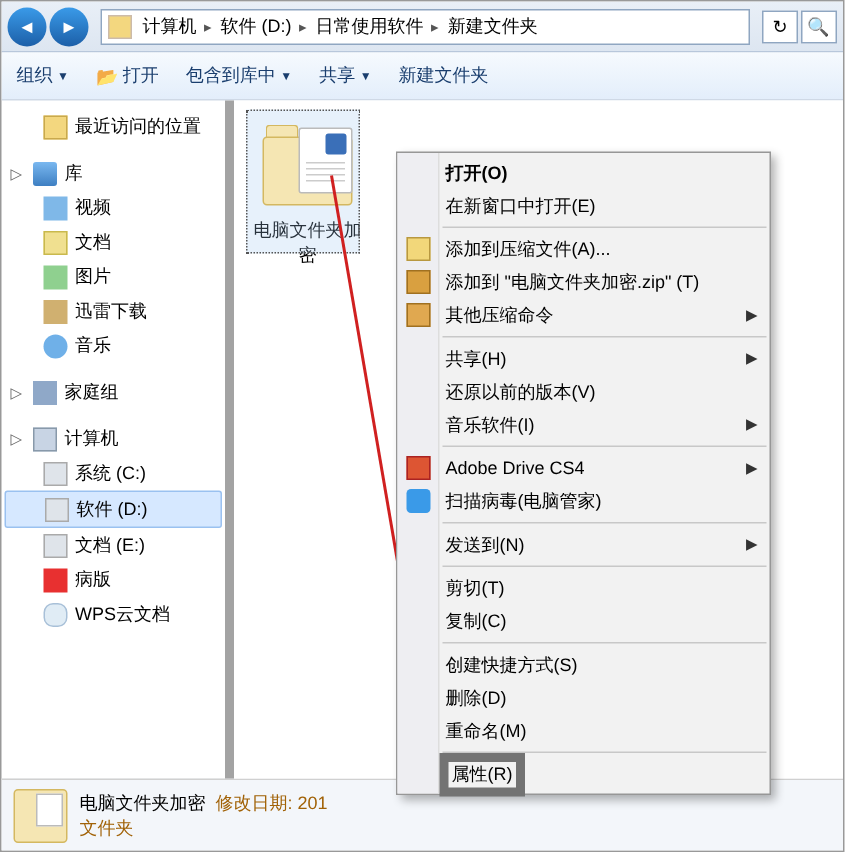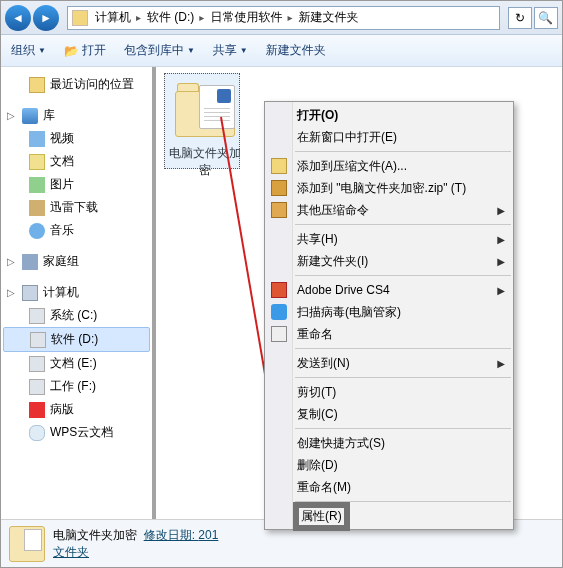--- a/index.html
+++ b/index.html
@@ -11,21 +11,21 @@
 .address{flex:1;height:24px;background:#fff;border:1px solid #8fa6c1;display:flex;align-items:center;margin:0 6px;padding:0 4px;}
 .addr-icon{width:16px;height:16px;background:#f3d77f;border:1px solid #cba;margin-right:4px;}
 .crumb{display:flex;align-items:center;color:#000;padding:0 3px;}
 .crumb::after{content:"▸";margin-left:5px;color:#555;font-size:10px;}
 .crumb:last-child::after{content:"";}
 .small-btn{width:24px;height:22px;border:1px solid #8fa6c1;background:#fff;display:flex;align-items:center;justify-content:center;margin-left:2px;}
 .toolbar{height:32px;background:linear-gradient(#f6fafe,#e3eefb);border-bottom:1px solid #cfd9e6;display:flex;align-items:center;padding:0 10px;gap:18px;color:#1a3e6e;}
 .tb-item{display:flex;align-items:center;gap:3px;}
 .tb-item .arr{font-size:8px;color:#1a3e6e;}
 .body-area{display:flex;height:452px;}
-.sidebar{width:155px;border-right:4px solid #a3a3a3;overflow-y:auto;padding:6px 0;}
+.sidebar{width:155px;border-right:6px solid #a3a3a3;overflow-y:auto;padding:6px 0;}
 .side-group{margin-bottom:8px;}
 .side-head{display:flex;align-items:center;padding:3px 6px;gap:5px;}
 .side-head .exp{width:10px;font-size:10px;color:#666;}
 .side-head .ico{width:16px;height:16px;}
 .side-item{display:flex;align-items:center;padding:3px 6px 3px 28px;gap:5px;}
 .side-item.sel{background:#d6e8ff;border:1px solid #9ac1f0;border-radius:2px;margin:0 2px;padding-left:26px;}
 .side-item .ico{width:16px;height:16px;flex:0 0 16px;}
 .i-folder{background:#f3d77f;border:1px solid #c9a94d;}
 .i-lib{background:linear-gradient(#7ab8f0,#3e7fc2);border-radius:2px;}
 .i-video{background:#7fb8e8;}
@@ -60,21 +60,21 @@
 .ci3{background:#e0a850;border:1px solid #a07020;}
 .ci-cs4{background:#d53;border:1px solid #a22;}
 .ci-scan{background:#3a9ae8;border-radius:3px;}
 .ci-ren{background:#eee;border:1px solid #888;}
 .boxed{border:6px solid #737373;padding:0 2px;margin-left:-4px;}
 .arrow-line{position:absolute;z-index:15;pointer-events:none;}
 .status-bar{height:48px;border-top:1px solid #d0d0d0;display:flex;align-items:center;padding:4px 8px;gap:8px;background:#f3f6fa;}
 .status-thumb{width:36px;height:36px;background:#f5e6b3;border:1px solid #d4b860;border-radius:3px;position:relative;}
 .status-pap{width:18px;height:22px;background:#fff;border:1px solid #bbb;position:absolute;right:2px;top:2px;}
 .status-text{line-height:1.4;}
-.status-text .sub{color:#0c4a6e;text-decoration:underline;}
+.status-text .sub{color:#a16207;}
 </style>
 </head>
 <body>
 
 <div class="nav-bar">
   <div class="nav-btn nav-back">◄</div>
   <div class="nav-btn nav-fwd">►</div>
   <div class="address">
     <div class="addr-icon"></div>
     <span class="crumb">计算机</span>
@@ -160,24 +160,20 @@
           <span class="ico i-disk"></span>
           <span>系统 (C:)</span>
         </div>
       <div class="side-item sel">
           <span class="ico i-disk"></span>
           <span>软件 (D:)</span>
         </div>
       <div class="side-item">
           <span class="ico i-disk"></span>
           <span>文档 (E:)</span>
-        </div>
-      <div class="side-item">
-          <span class="ico i-disk"></span>
-          <span>工作 (F:)</span>
         </div>
       <div class="side-item">
           <span class="ico i-red"></span>
           <span>病版</span>
         </div>
       <div class="side-item">
           <span class="ico i-cloud"></span>
           <span>WPS云文档</span>
         </div>
     </div>
@@ -229,36 +225,35 @@
         <span class="ci ci3"></span>
         <span>其他压缩命令</span>
         <span class="sub">▶</span>
       </div>
     <div class="ctx-item sep"></div>
     <div class="ctx-item">
         <span>共享(H)</span>
         <span class="sub">▶</span>
       </div>
     <div class="ctx-item">
-        <span>新建文件夹(I)</span>
+        <span>还原以前的版本(V)</span>
+      </div>
+    <div class="ctx-item">
+        <span>音乐软件(I)</span>
         <span class="sub">▶</span>
       </div>
     <div class="ctx-item sep"></div>
     <div class="ctx-item">
         <span class="ci ci-cs4"></span>
         <span>Adobe Drive CS4</span>
         <span class="sub">▶</span>
       </div>
     <div class="ctx-item">
         <span class="ci ci-scan"></span>
         <span>扫描病毒(电脑管家)</span>
-      </div>
-    <div class="ctx-item">
-        <span class="ci ci-ren"></span>
-        <span>重命名</span>
       </div>
     <div class="ctx-item sep"></div>
     <div class="ctx-item">
         <span>发送到(N)</span>
         <span class="sub">▶</span>
       </div>
     <div class="ctx-item sep"></div>
     <div class="ctx-item">
         <span>剪切(T)</span>
       </div>

